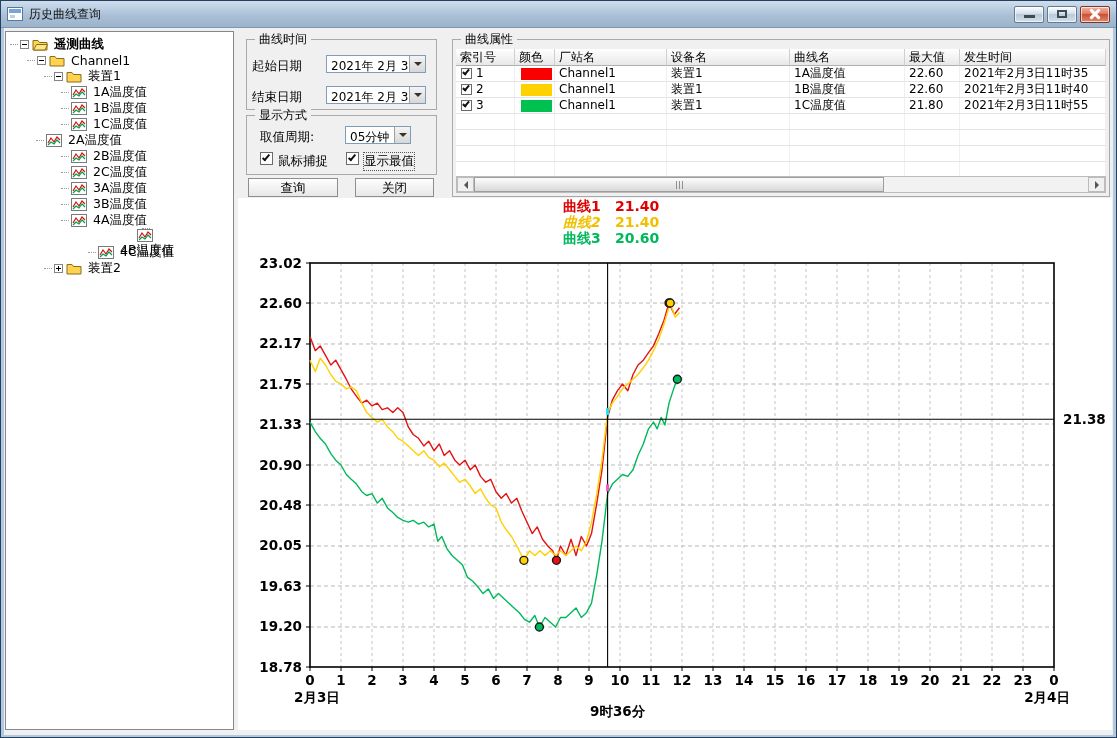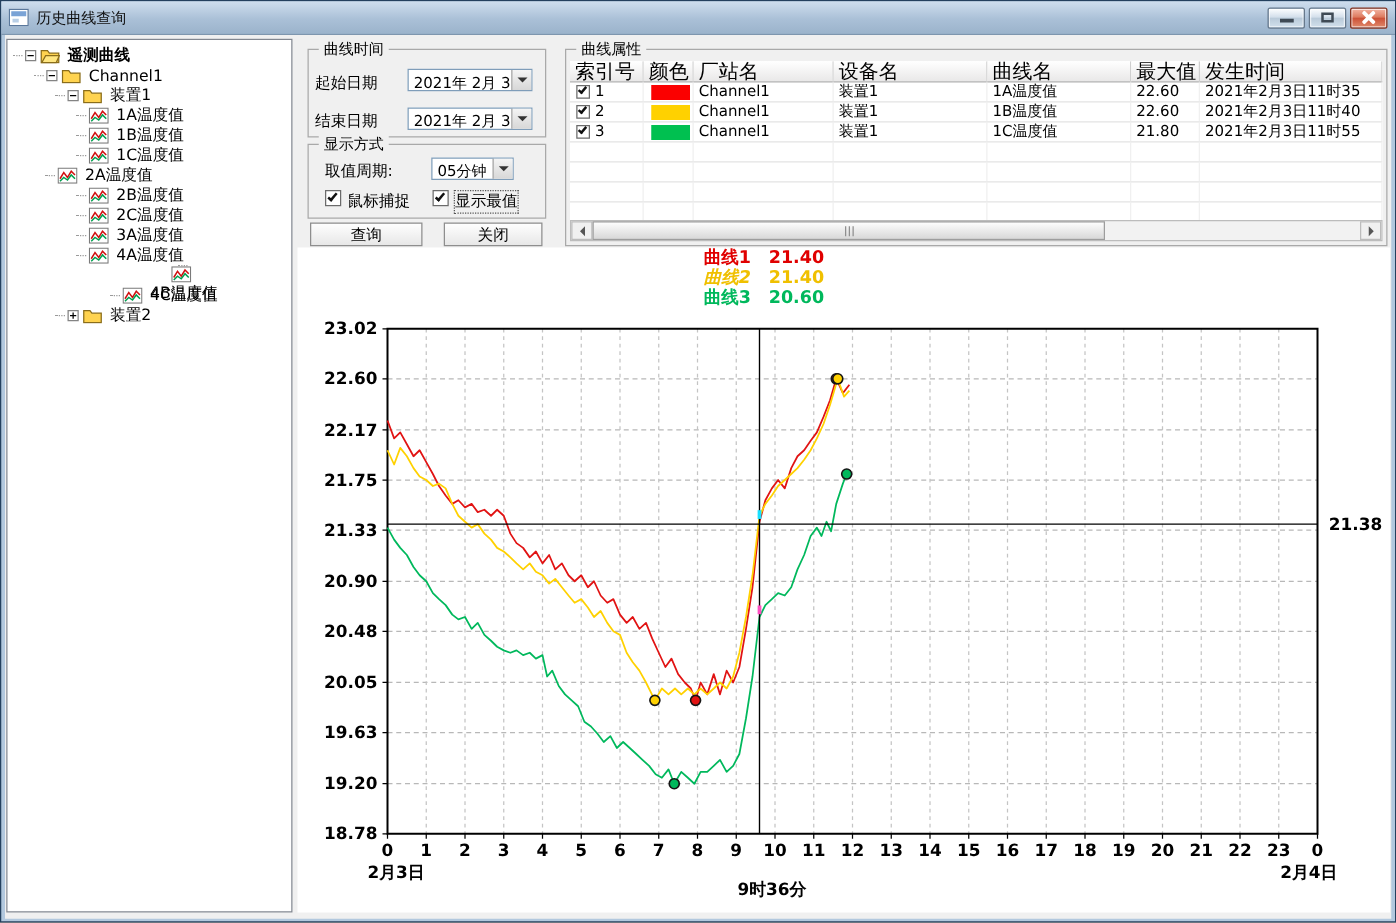--- a/index.html
+++ b/index.html
@@ -51,21 +51,21 @@
   .cbox{position:absolute;width:13px;height:13px;border:1px solid #6b6b6b;background:#fff;}
   .cbox .mark{position:absolute;left:3px;top:0px;width:4px;height:8px;border:solid #111;border-width:0 2px 2px 0;transform:rotate(40deg);}
   .focusbox{outline:1px dotted #555;}
   .pushbtn{position:absolute;height:19px;border:1px solid #8e8e8e;background:linear-gradient(#fefefe,#e7e7e7);
            text-align:center;line-height:17px;font-size:12.5px;cursor:default;}
 
   
   .tablewrap{position:absolute;left:452px;top:21px;width:650px;height:127px;overflow:hidden;background:#fff;}
   .thead{display:flex;height:17px;}
   .th{background:linear-gradient(#ffffff,#e9e8e8);border-right:1px solid #cfcfcf;border-bottom:1px solid #b0b0b0;
-      padding-left:4px;font-size:16px;line-height:16px;white-space:nowrap;overflow:hidden;}
+      padding-left:4px;font-size:12px;line-height:16px;white-space:nowrap;overflow:hidden;}
   .trowline{display:flex;height:16px;border-bottom:1px solid #e4e4e4;}
   .td{padding-left:4px;font-size:12px;line-height:15px;white-space:nowrap;overflow:hidden;border-right:1px solid #f0f0f0;display:flex;align-items:center;}
   .tcb{width:11px;height:11px;border:1px solid #6b6b6b;background:#fff;position:relative;margin:0 4px 0 1px;flex:0 0 auto;}
   .tcb .mark{position:absolute;left:2px;top:-1px;width:4px;height:7px;border:solid #111;border-width:0 2px 2px 0;transform:rotate(40deg);}
   .swatch{margin:1px 2px;flex:1;}
 
   
   .hscroll{position:absolute;left:452px;top:148px;width:650px;height:17px;background:#f2f2f2;border:1px solid #bcbcbc;}
   .sbtn{position:absolute;top:0;width:17px;height:15px;background:#f0f0f0;border:1px solid #bcbcbc;
         display:flex;align-items:center;justify-content:center;}
@@ -198,20 +198,29 @@
           <span class="tlabel">2C温度值</span>
         </div>
         <div class="trow" style="padding-left: 55px;">
           <span class="stub"></span>
           <svg class="ticon" width="16" height="13" viewBox="0 0 16 13">
             <rect x="0.5" y="0.5" width="15" height="12" fill="#fff" stroke="#7a7a7a"></rect>
             <polyline points="2,9 5,4 8,8 11,3 14,6" fill="none" stroke="#d01010" stroke-width="1.2"></polyline>
             <polyline points="2,11 5,8 8,10 11,6 14,9" fill="none" stroke="#00a050" stroke-width="1.2"></polyline>
           </svg>
           <span class="tlabel">3A温度值</span>
+        </div>
+        <div class="trow" style="padding-left: 55px;">
+          <span class="stub"></span>
+          <svg class="ticon" width="16" height="13" viewBox="0 0 16 13">
+            <rect x="0.5" y="0.5" width="15" height="12" fill="#fff" stroke="#7a7a7a"></rect>
+            <polyline points="2,9 5,4 8,8 11,3 14,6" fill="none" stroke="#d01010" stroke-width="1.2"></polyline>
+            <polyline points="2,11 5,8 8,10 11,6 14,9" fill="none" stroke="#00a050" stroke-width="1.2"></polyline>
+          </svg>
+          <span class="tlabel">3B温度值</span>
         </div>
         <div class="trow" style="padding-left: 55px;">
           <span class="stub"></span>
           <svg class="ticon" width="16" height="13" viewBox="0 0 16 13">
             <rect x="0.5" y="0.5" width="15" height="12" fill="#fff" stroke="#7a7a7a"></rect>
             <polyline points="2,9 5,4 8,8 11,3 14,6" fill="none" stroke="#d01010" stroke-width="1.2"></polyline>
             <polyline points="2,11 5,8 8,10 11,6 14,9" fill="none" stroke="#00a050" stroke-width="1.2"></polyline>
           </svg>
           <span class="tlabel">4A温度值</span>
         </div>

